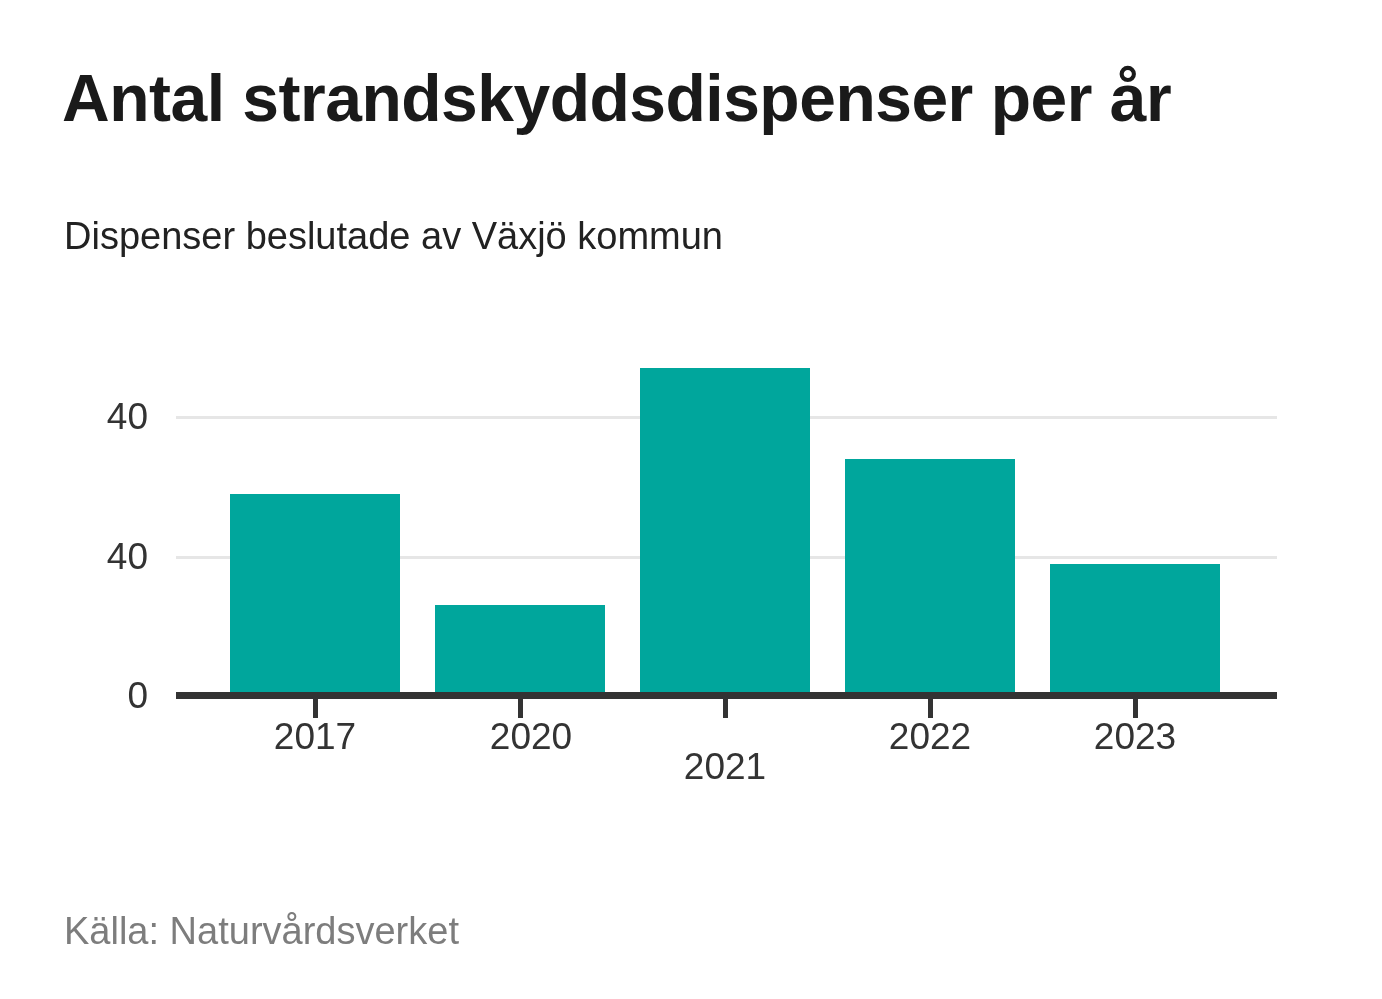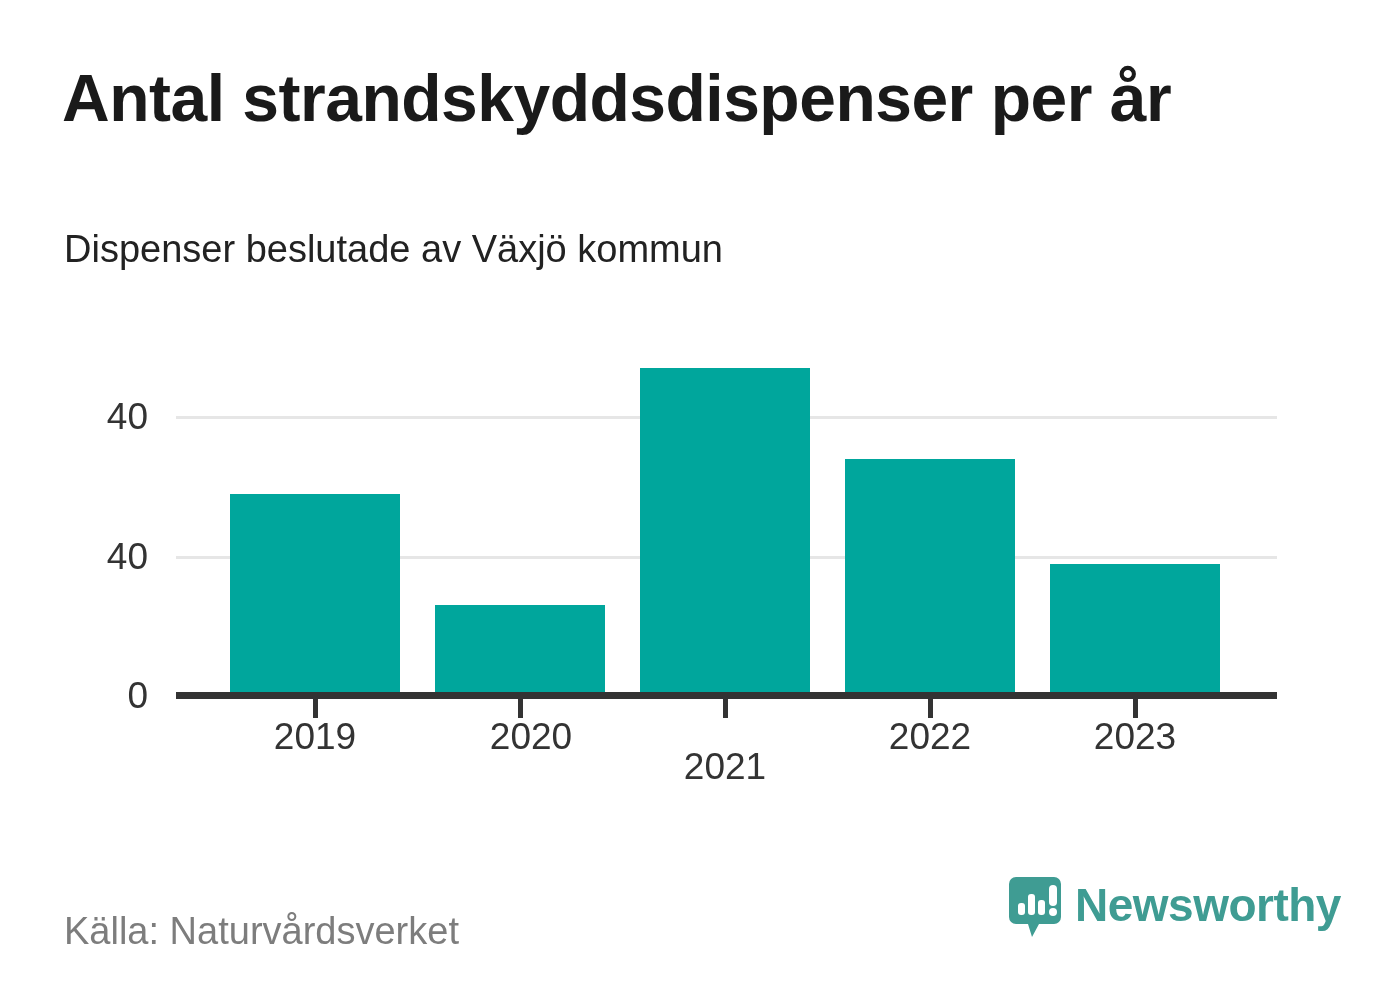--- a/index.html
+++ b/index.html
@@ -37,21 +37,20 @@
   #chart-subtitle {
     position: absolute;
     left: 64px;
     top: 214px;
     width: 1250px;
     font-size: 38px;
     font-weight: normal;
     color: #222222;
     line-height: 1.2;
     white-space: nowrap;
-    margin-top: 13px;
   }
 
   
   #plot {
     position: absolute;
     left: 176px;
     top: 360px;
     width: 1101px;   
     height: 336px;   
   }
@@ -173,36 +172,23 @@
 
   <div id="axis-line"></div>
   <div id="x-ticks">
       <div class="tick-mark" style="left: 312.5px;"></div>
       <div class="tick-mark" style="left: 517.5px;"></div>
       <div class="tick-mark" style="left: 722.5px;"></div>
       <div class="tick-mark" style="left: 927.5px;"></div>
       <div class="tick-mark" style="left: 1132.5px;"></div>
     </div>
   <div id="x-labels">
-      <div class="x-tick-label" style="left: 205px;">2019</div>
+      <div class="x-tick-label" style="left: 205px;">2017</div>
       <div class="x-tick-label" style="left: 421px;">2020</div>
       <div class="x-tick-label" style="left: 615px; margin-top: 30px;">2021</div>
       <div class="x-tick-label" style="left: 820px;">2022</div>
       <div class="x-tick-label" style="left: 1025px;">2023</div>
     </div>
 
   <div id="source-note">Källa: Naturvårdsverket</div>
 
-  <div id="logo">
-    <div id="logo-mark">
-      <svg width="52" height="62" viewBox="0 0 52 62" xmlns="http://www.w3.org/2000/svg">
-        <path d="M7 0 H45 A7 7 0 0 1 52 7 V40 A7 7 0 0 1 45 47 H30 L23 60 L19 47 H7 A7 7 0 0 1 0 40 V7 A7 7 0 0 1 7 0 Z" fill="#3f9c93"></path>
-        <rect x="9" y="26" width="7" height="12" rx="3" fill="#ffffff"></rect>
-        <rect x="19" y="17" width="7" height="21" rx="3" fill="#ffffff"></rect>
-        <rect x="29" y="23" width="7" height="15" rx="3" fill="#ffffff"></rect>
-        <rect x="40" y="8" width="8" height="21" rx="4" fill="#ffffff"></rect>
-        <circle cx="44" cy="35" r="4" fill="#ffffff"></circle>
-      </svg>
-    </div>
-    <div id="logo-wordmark">Newsworthy</div>
-  </div>
 
 </div>
 
 </body></html>

